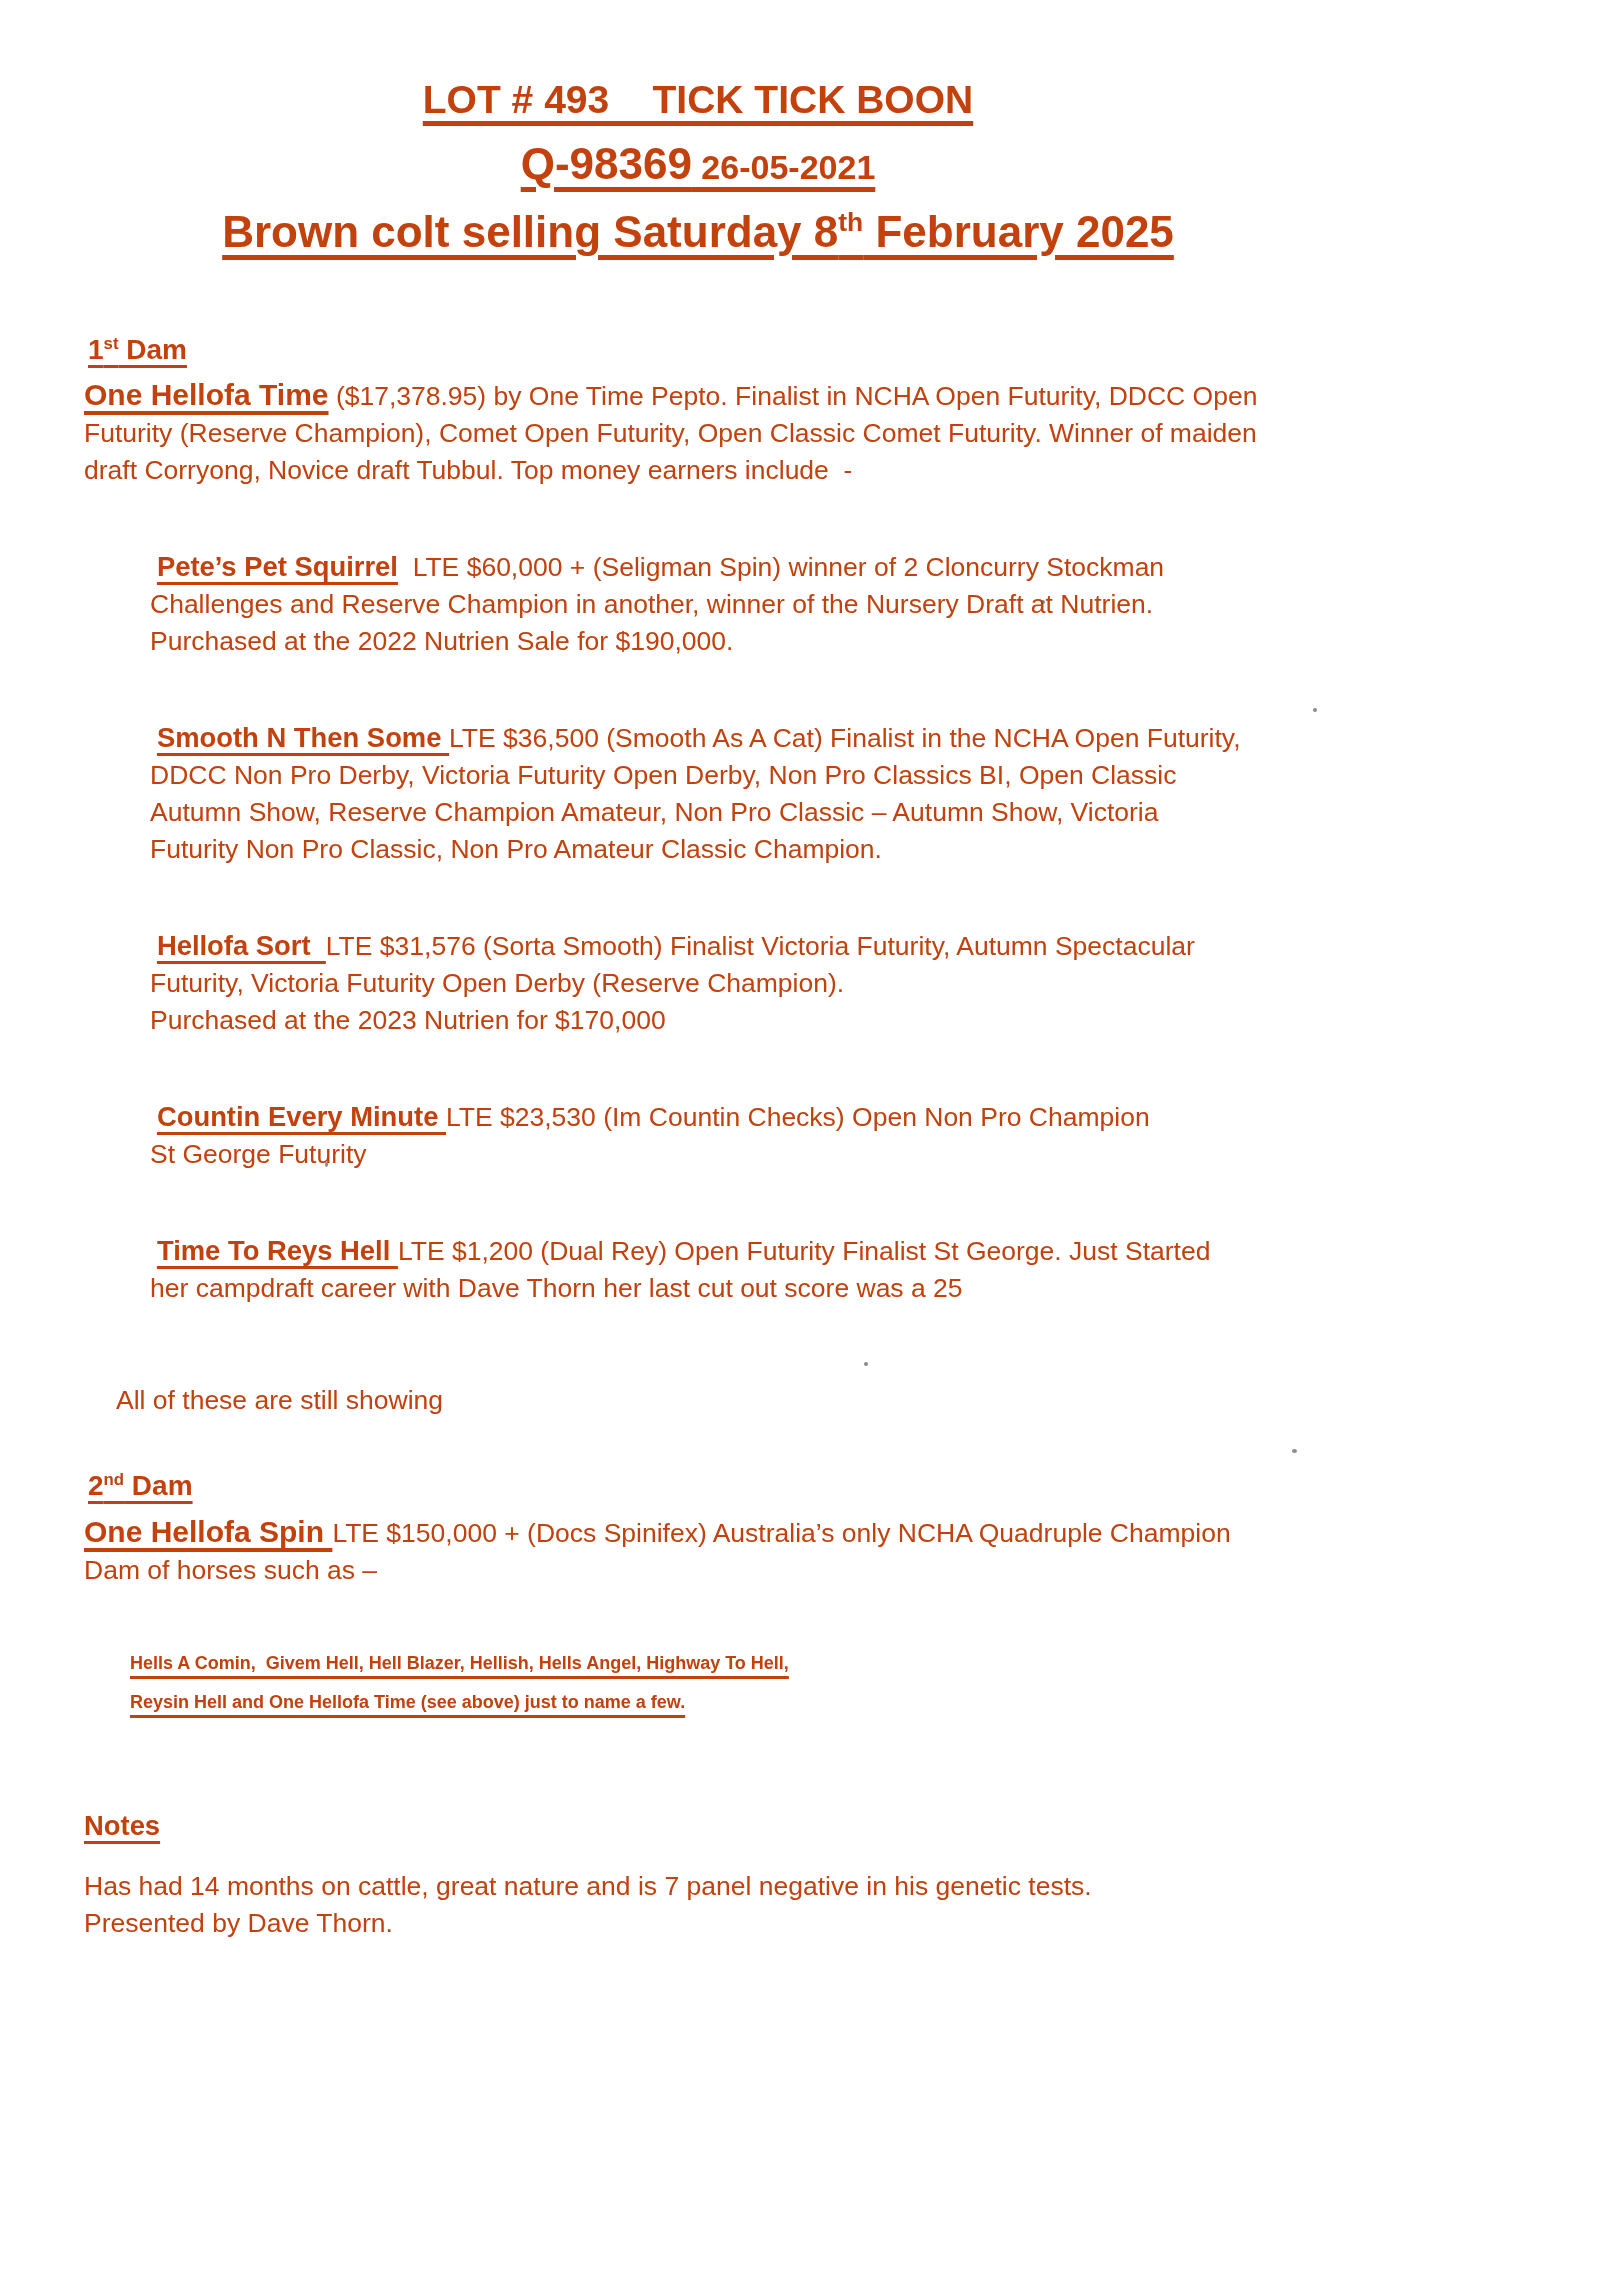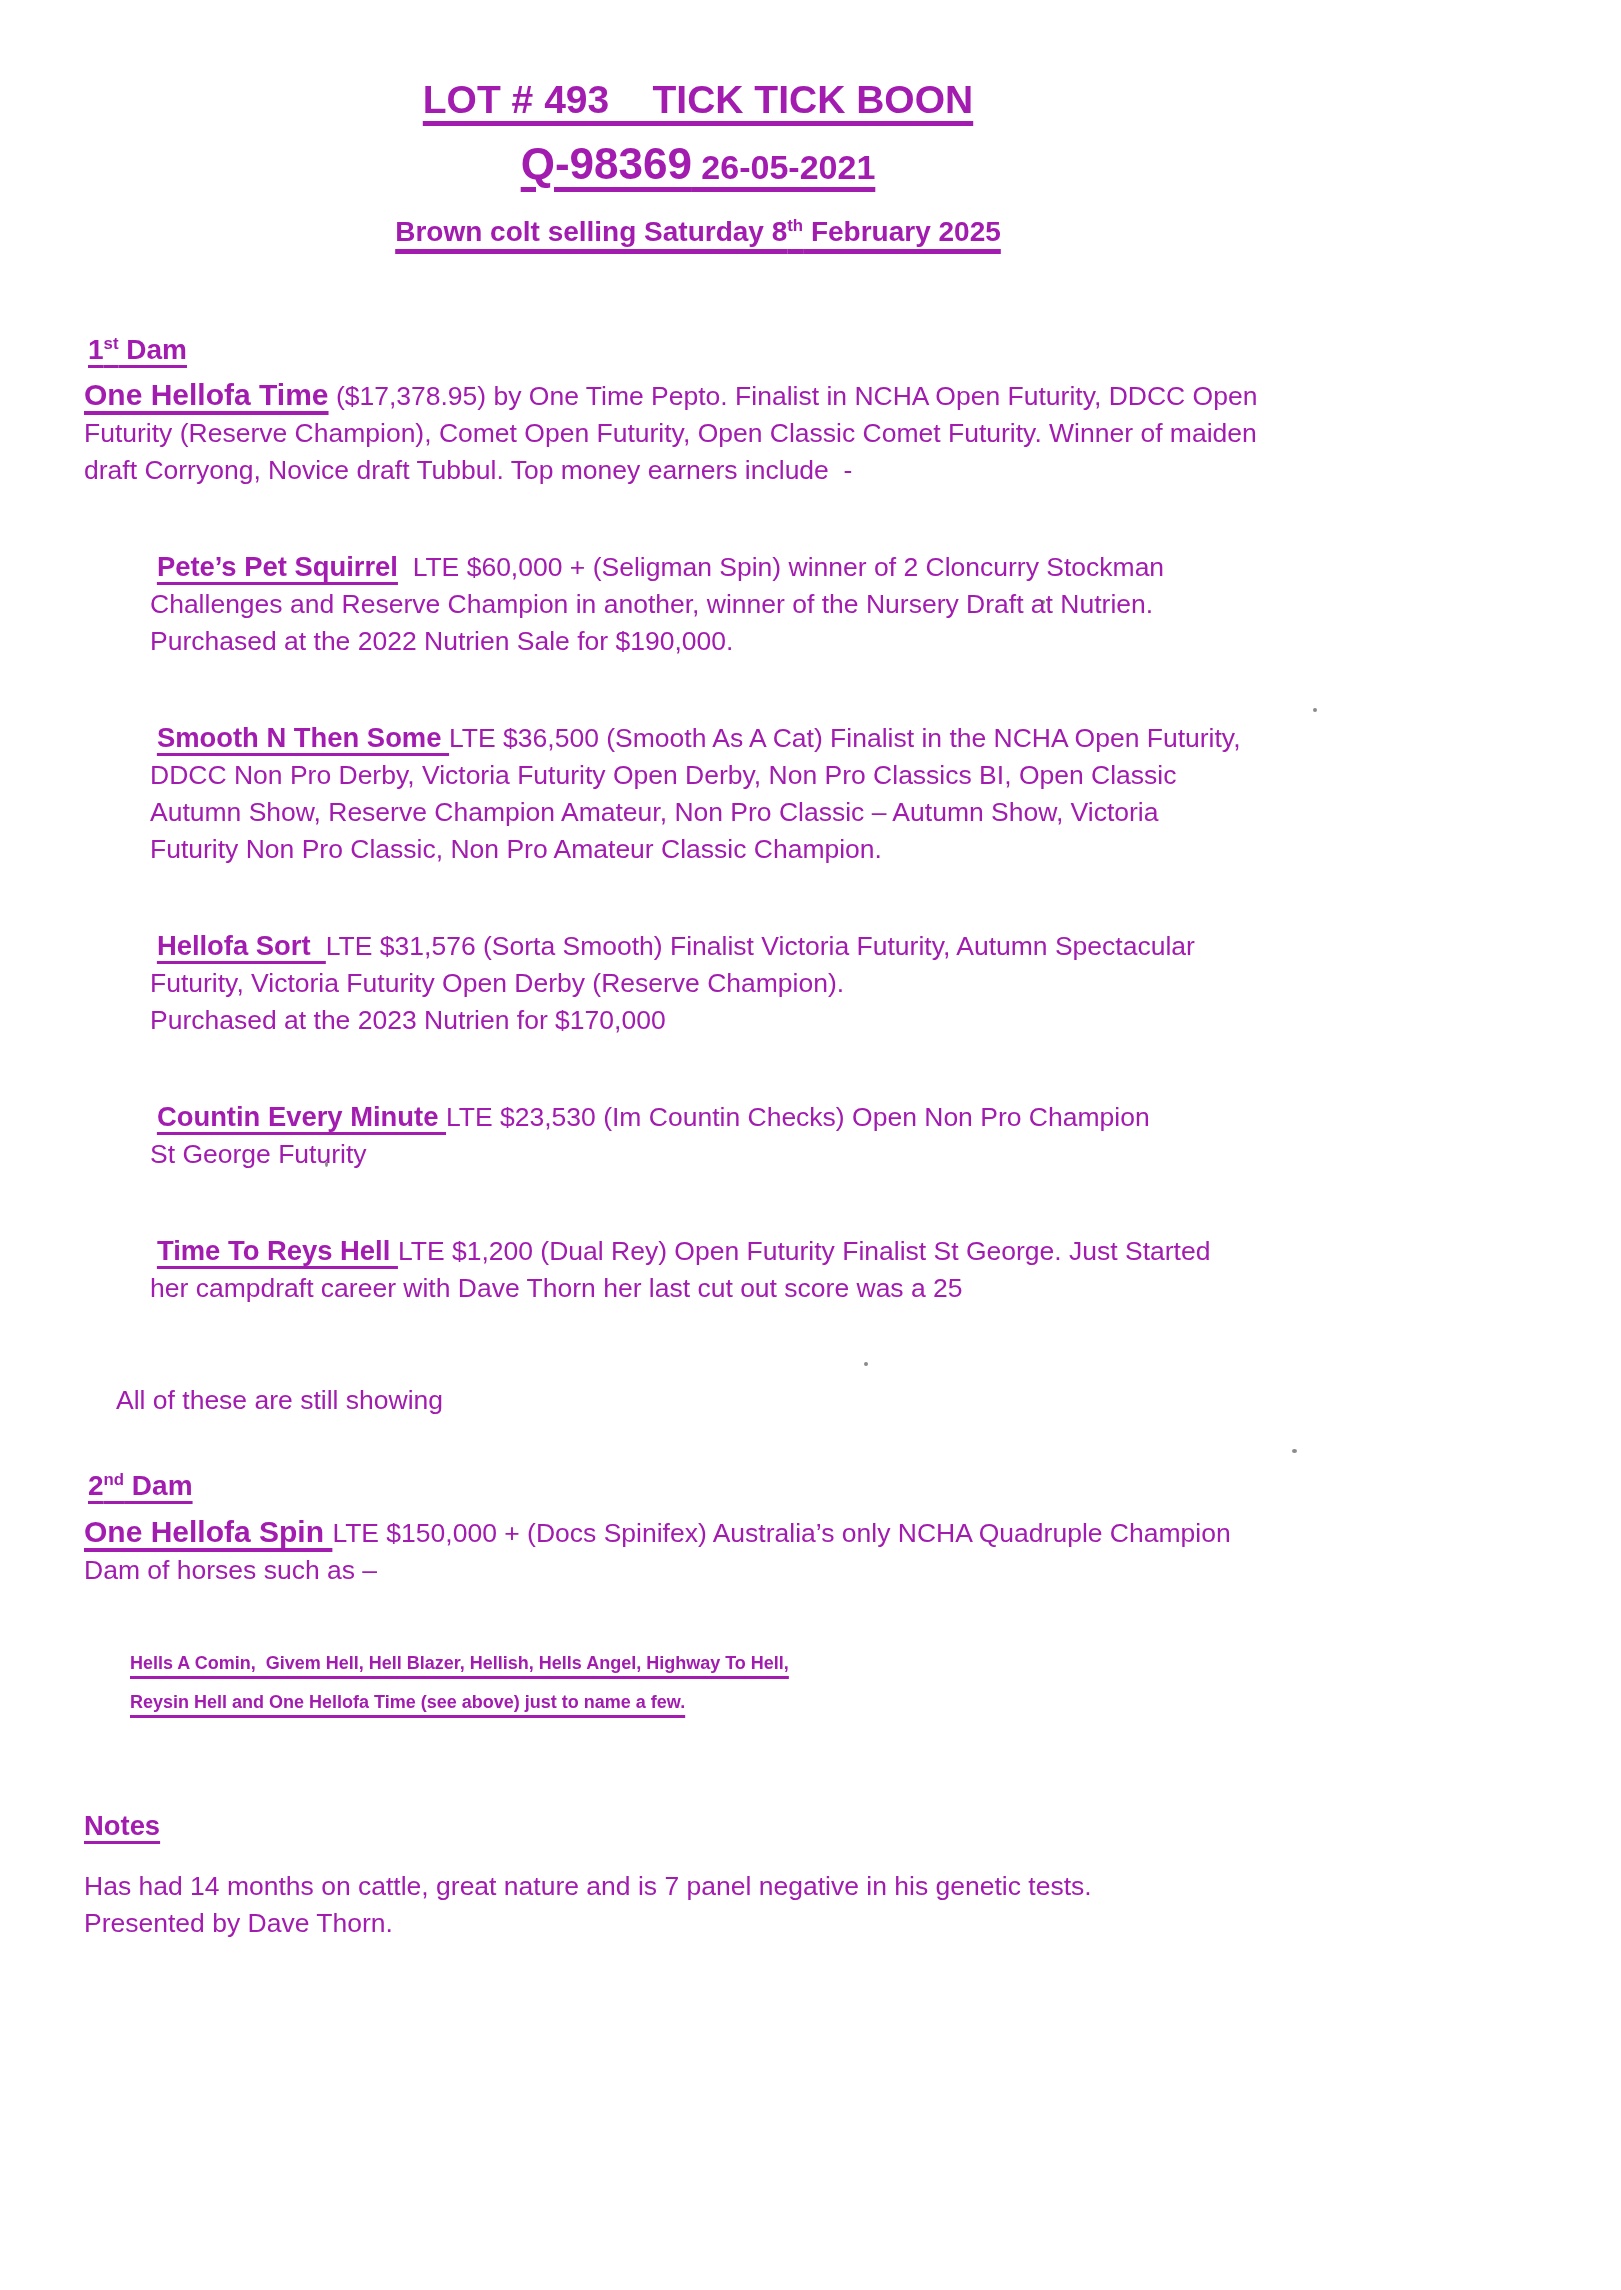--- a/index.html
+++ b/index.html
@@ -5,21 +5,21 @@
   html, body {
     margin: 0;
     padding: 0;
     background: #ffffff;
   }
   .page {
     position: relative;
     width: 1490px;
     height: 2291px;
     background: #ffffff;
-    color: #a21caf;
+    color: #c2410c;
     font-family: "Liberation Sans", "DejaVu Sans", sans-serif;
     overflow: hidden;
   }
   .content {
     padding: 0 78px 0 84px;
   }
   
   .header {
     padding-top: 73px;
     text-align: center;
@@ -39,21 +39,21 @@
   .t2 {
     margin-top: 9.8px;
     line-height: 55px;
     font-weight: 700;
     white-space: pre;
   }
   .t2 .rego { font-size: 44px; }
   .t2 .date { font-size: 34px; }
   .t3 {
     margin-top: 7.8px;
-    font-size: 28px;
+    font-size: 44px;
     font-weight: 700;
     line-height: 45px;
     white-space: pre;
   }
   sup {
     font-size: 0.6em;
     vertical-align: super;
     line-height: 0;
   }
   

